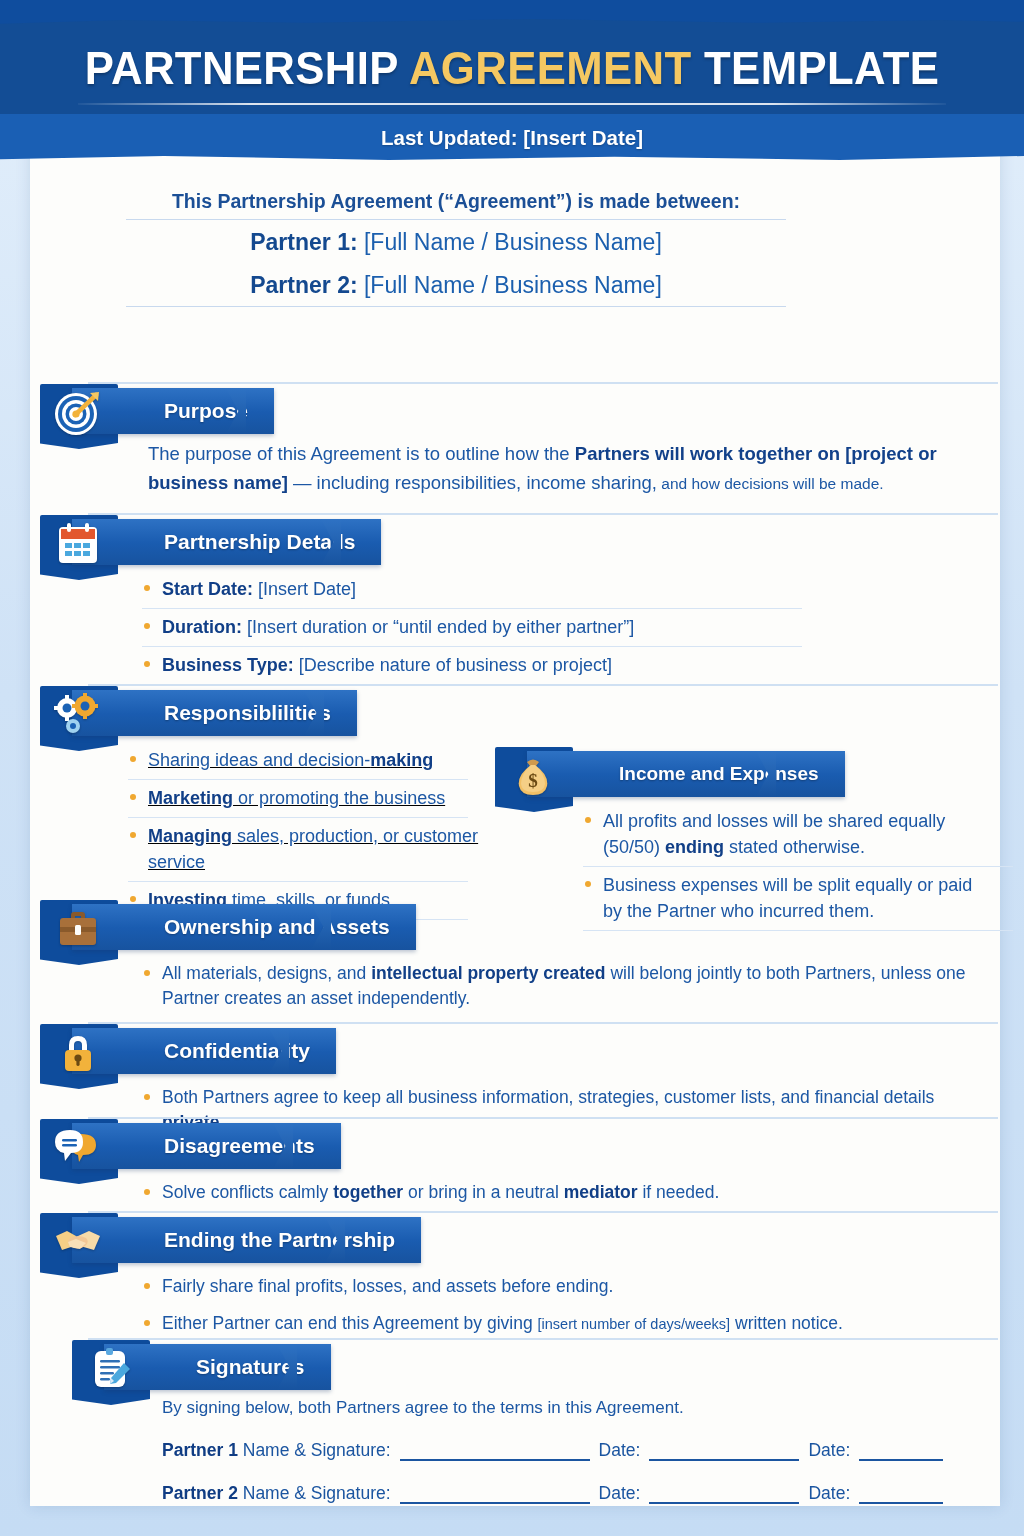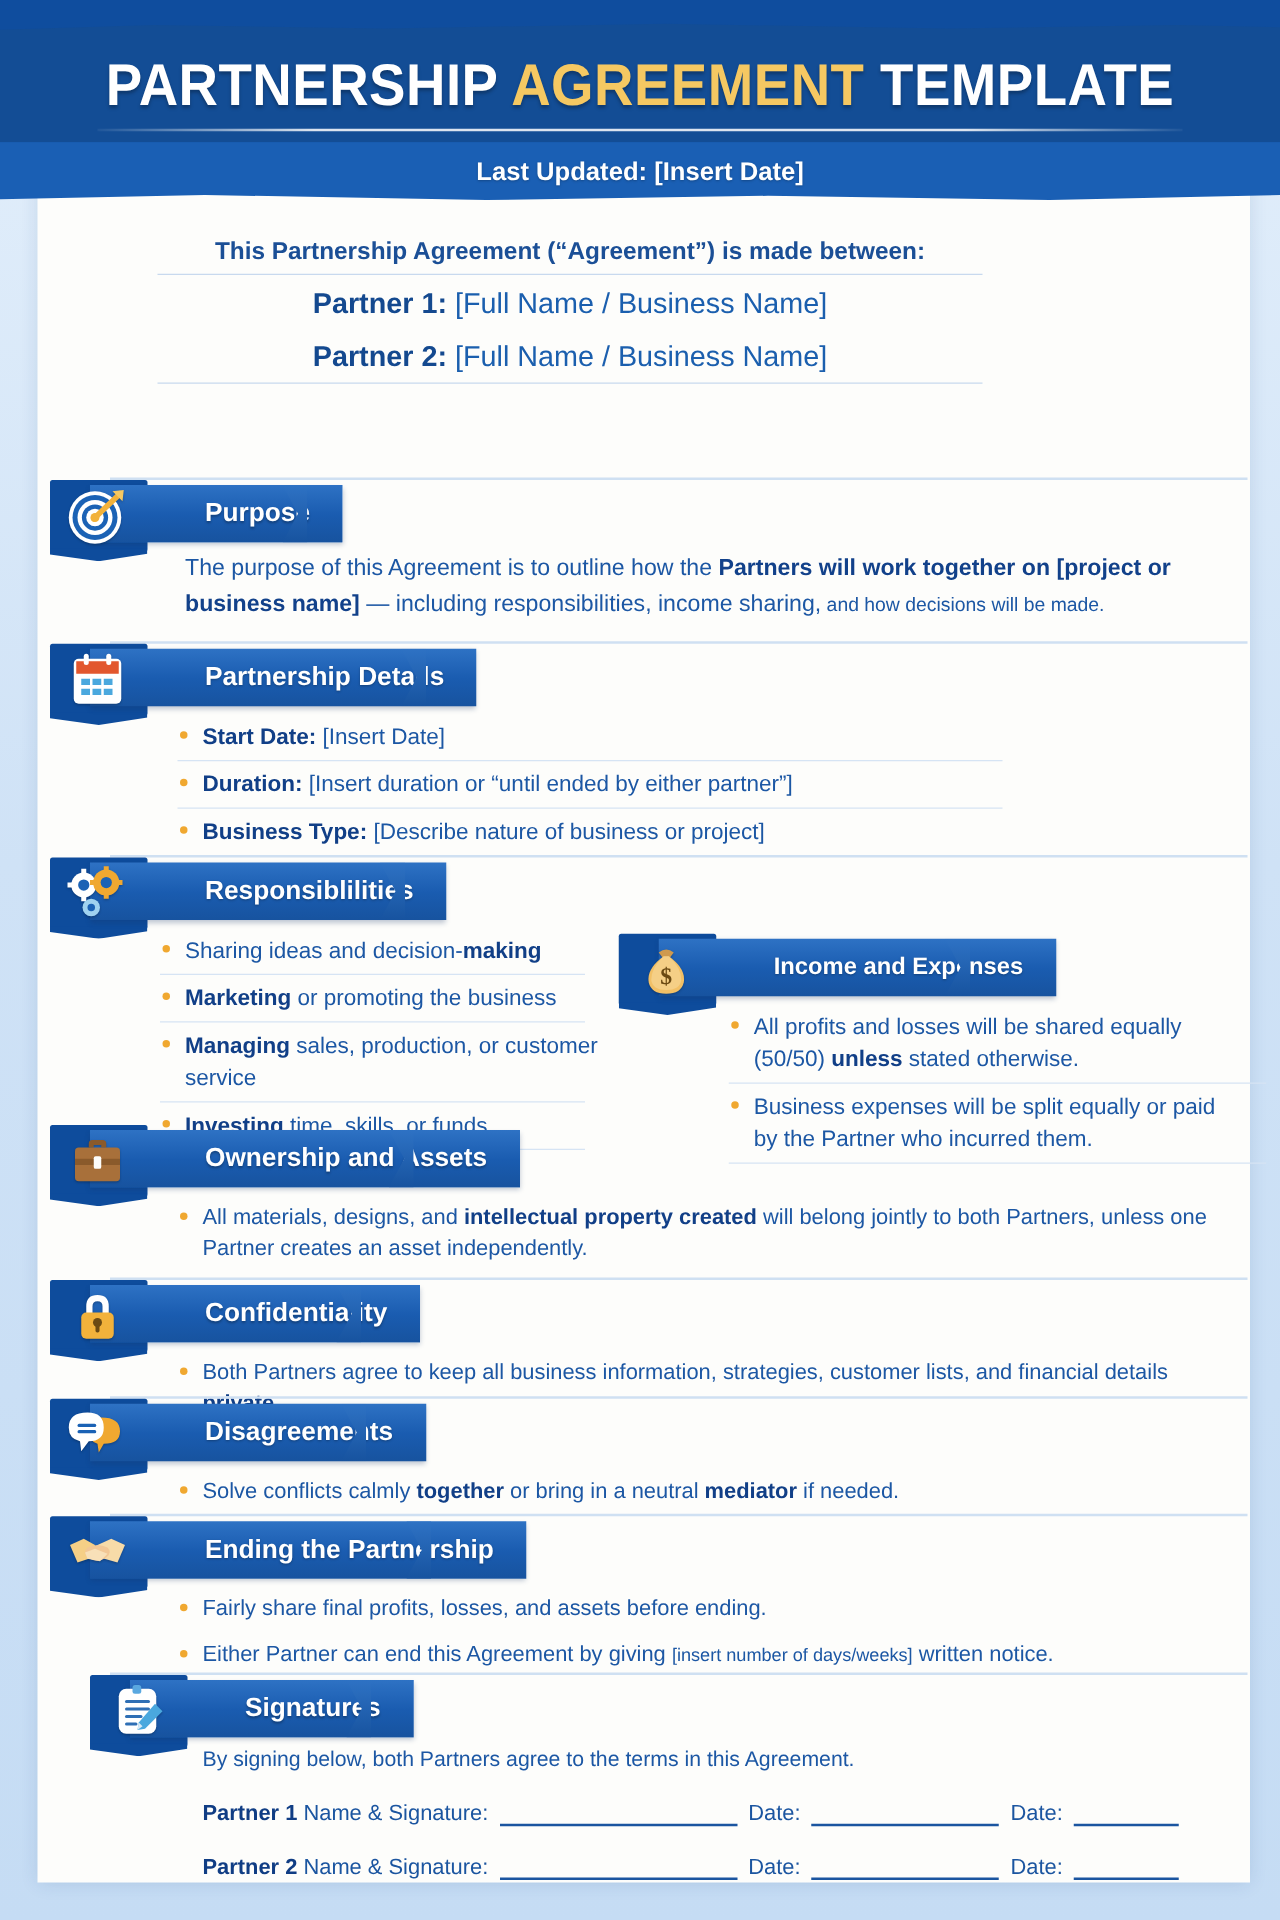--- a/index.html
+++ b/index.html
@@ -344,21 +344,21 @@
   </div>
   <div class="sec-body" style="padding-left:112px;">
     <ul class="bullets">
       <li><b>Start Date:</b> <span>[Insert Date]</span><span class="ul-rule" style="width:660px"></span></li>
       <li><b>Duration:</b> <span>[Insert duration or “until ended by either partner”]</span><span class="ul-rule" style="width:660px"></span></li>
       <li><b>Business Type:</b> <span>[Describe nature of business or project]</span></li>
     </ul>
   </div>
 </div>
 
-<div class="sec two-col-left" style="top:684px;">
+<div class="sec two-col-left" style="top:684px;text-decoration:underline;">
   <div class="sec-top-rule" style="width:910px;"></div>
   <div class="ribbon">
     <div class="ribbon-back"></div>
     <div class="ribbon-bar" style="left:42px;">
       <span class="ribbon-label">Responsiblilities</span>
     </div>
     <div class="ribbon-notch" style="left:274px;"></div>
     <div class="icon-box">
       <svg width="52" height="46" viewBox="0 0 52 46">
         <g fill="#ffffff">
@@ -403,21 +403,21 @@
       <svg width="48" height="46" viewBox="0 0 48 46">
         <path d="M18 9 Q24 4 30 9 L27 13 Q24 11 21 13 Z" fill="#cf9a4e"></path>
         <path d="M22 12 Q8 22 10 33 Q12 42 24 42 Q36 42 38 33 Q40 22 26 12 Z" fill="#f2c066"></path>
         <path d="M22 12 Q12 21 12 31 Q13 39 24 39 Q35 39 36 31 Q36 21 26 12 Z" fill="#f5cf86"></path>
         <text x="24" y="34" font-size="19" font-weight="bold" fill="#6b4a13" text-anchor="middle" font-family="Liberation Serif, serif">$</text>
       </svg>
     </div>
   </div>
   <div class="sec-body" style="padding-left:98px; padding-right:6px;">
     <ul class="bullets">
-      <li><span>All profits and losses will be shared equally (50/50) </span><b>unless</b><span> stated otherwise.</span><span class="ul-rule" style="width:430px"></span></li>
+      <li><span>All profits and losses will be shared equally (50/50) </span><b>ending</b><span> stated otherwise.</span><span class="ul-rule" style="width:430px"></span></li>
       <li><span>Business expenses will be split equally or paid by the Partner who incurred them.</span><span class="ul-rule" style="width:430px"></span></li>
     </ul>
   </div>
 </div>
 
 <div class="sec" style="top:898px;">
   <div class="ribbon">
     <div class="ribbon-back"></div>
     <div class="ribbon-bar" style="left:42px;">
       <span class="ribbon-label">Ownership and Assets</span>

